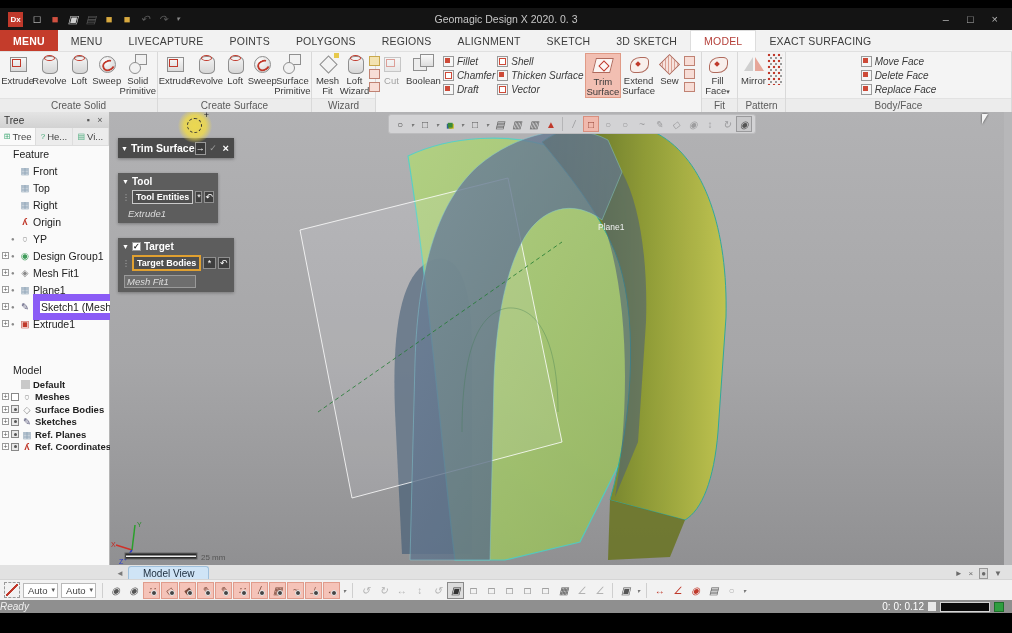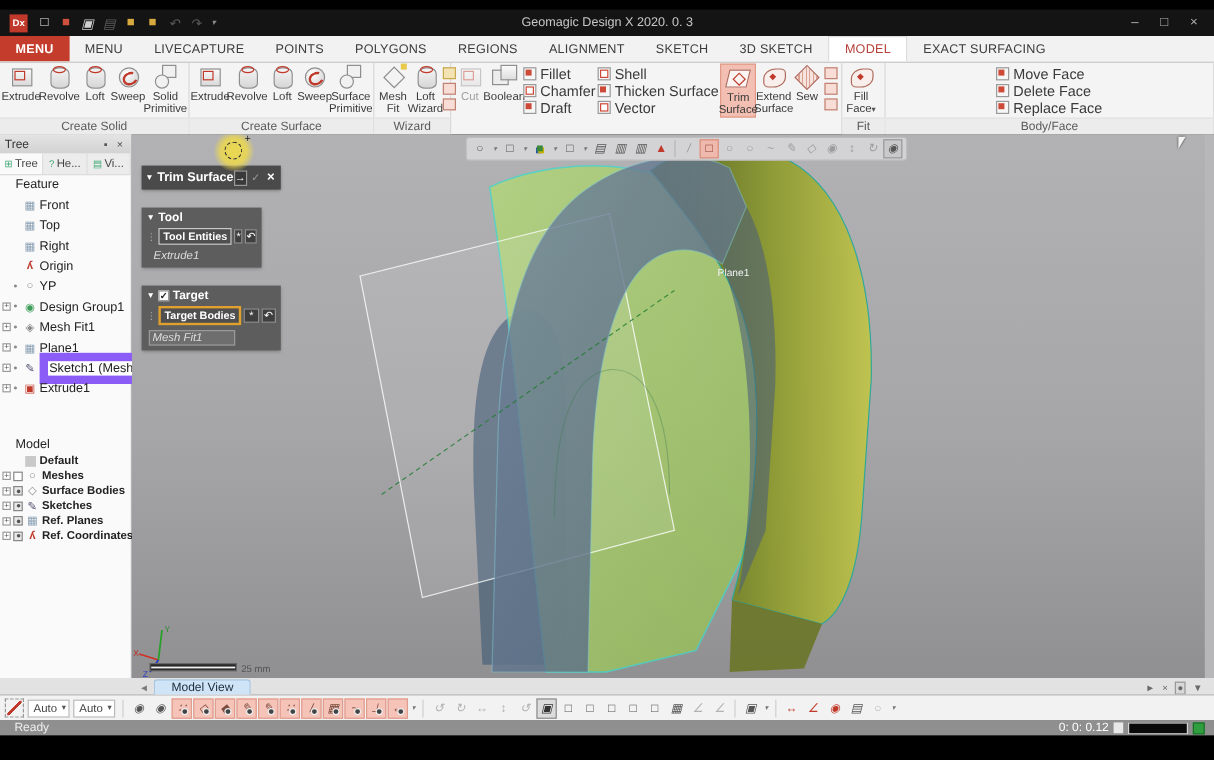--- a/index.html
+++ b/index.html
@@ -37,21 +37,21 @@
   .rbody { flex:1; display:flex; align-items:flex-start; padding:1px 2px 0; }
   .rcap { height:14px; background:#ececec; border-top:1px solid #e2e2e2; text-align:center;
     font-size:10px; color:#5a5a5a; line-height:13px; }
   .rbtn { display:flex; flex-direction:column; align-items:center; padding:0 1px; min-width:27px; }
   .rbtn.selected { background:#f2bfb2; border:1px solid #e09a86; }
   .rbtn.disabled { opacity:.45; }
   .rlabel { font-size:9.5px; color:#3a3a3a; text-align:center; line-height:10px; margin-top:1px;
     white-space:pre-line; }
   .rcol { display:flex; flex-direction:column; justify-content:flex-start; gap:1px; padding:2px 1px; }
   .rsmall { display:flex; align-items:center; gap:3px; height:13px; }
-  .rsmall span { font-size:12px; color:#3a3a3a; white-space:nowrap; }
+  .rsmall span { font-size:10px; color:#3a3a3a; white-space:nowrap;font-style:italic; }
   .sicon { position:relative; width:11px; height:11px; border:1px solid #9a9a9a; background:#f6f6f6;
     flex:0 0 auto; }
   .sicon::after { content:""; position:absolute; left:1px; top:1px; width:5px; height:5px;
     background:#cd4a38; }
   .sicon.s-open::after { background:#fff; border:1px solid #cd4a38; }
   .tico2 { width:11px; height:10px; border:1px solid #c08273; background:#f7ddd6; margin:1px 0; }
   .tico2.y { background:#f3e3b2; border-color:#c9a94d; }
 
   .ricon { display:block; width:24px; height:22px; position:relative; }
   .ricon::before, .ricon::after { content:""; position:absolute; }
@@ -217,21 +217,21 @@
   .bico.pink::after { content:""; position:absolute; right:2px; bottom:2px; width:4px; height:4px;
     border-radius:50%; background:#444; border:1px solid #eee; }
   .bico.gray { color:#b2b2b2; }
   .bico.red { color:#c0392b; }
   .bico.active { background:#dcdcdc; border:1px solid #8a8a8a; color:#333; }
   .bico.dot { width:7px; font-size:6px; color:#777; }
   .bico.sep { width:1px; height:15px; background:#cfcfcf; margin:0 3px; }
 
   #statusbar { position:absolute; left:0; top:600px; width:1012px; height:13px; background:#8f8f8f;
     display:flex; align-items:center; font-size:10px; color:#efefef; }
-  #status-text { margin-left:12px; }
+  #status-text { margin-left:0;font-style:italic; }
   #status-right { margin-left:auto; display:flex; align-items:center; gap:4px; margin-right:8px; }
   #coords { font-size:10px; color:#fff; }
   #prog-head { width:8px; height:9px; background:#e8e8e8; }
   #prog-bar { width:50px; height:10px; background:#0a0a0a; border:1px solid #d5d5d5; }
   #status-green { width:10px; height:10px; background:#2f9e3f; border:1px solid #1d6e2a; }
   #black-bottom { position:absolute; left:0; top:613px; width:1012px; height:20px; background:#000; }
 </style>
 </head>
 <body>
 
@@ -456,20 +456,30 @@
       <div class="rbody">
         <div class="rbtn">
           <span class="ricon i-fill"></span>
           <span class="rlabel"><span>Fill
 Face</span><span class="caret">▾</span></span>
           </div>
       </div>
       <div class="rcap">Fit</div>
     </div>
 
+    <div class="rgroup" style="width:48px">
+      <div class="rbody">
+        <div class="rbtn">
+          <span class="ricon i-mirror"></span>
+          <span class="rlabel">Mirror</span>
+          </div>
+        <span class="i-dots"></span>
+      </div>
+      <div class="rcap">Pattern</div>
+    </div>
 
     <div class="rgroup" style="flex:1">
       <div class="rbody" style="justify-content:center;gap:6px">
         <div class="rcol">
           <div class="rsmall">
             <span class="sicon"></span>
             <span>Move Face</span>
             </div>
           <div class="rsmall">
             <span class="sicon"></span>

